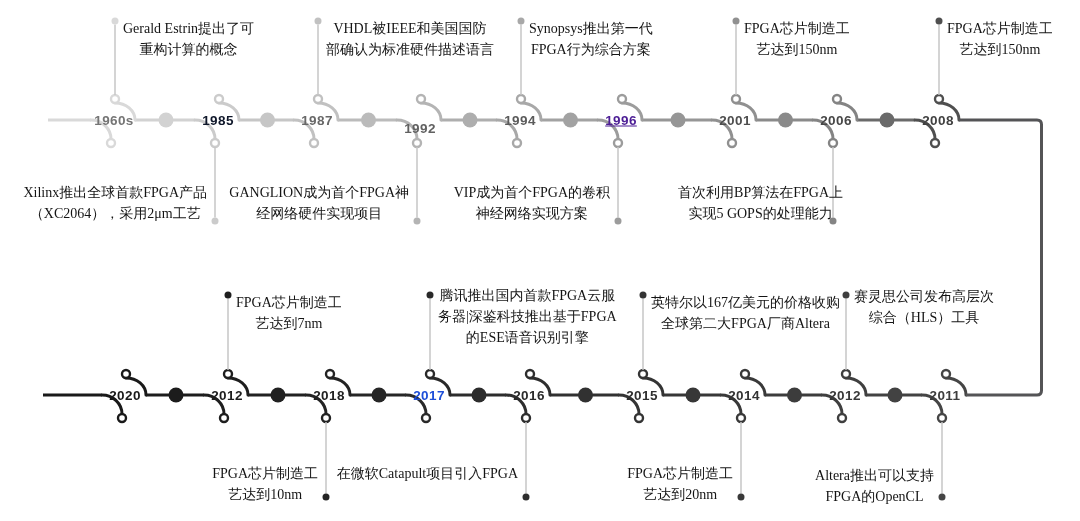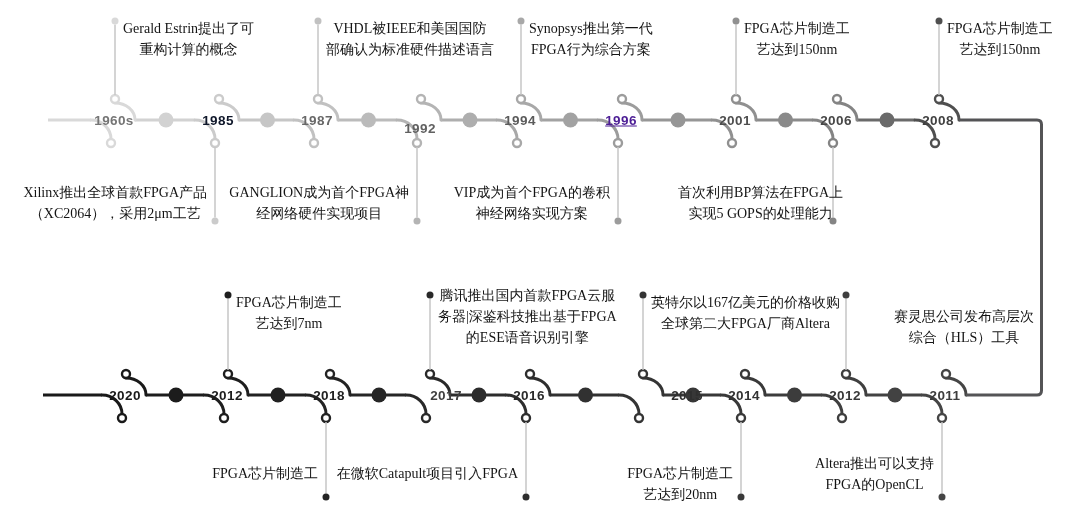--- a/index.html
+++ b/index.html
@@ -228,45 +228,46 @@
       </div>
       <div class="year-label" style="left: 125px; top: 395px; color: rgb(25, 25, 25);">2020</div>
       <div class="year-label" style="left: 227px; top: 395px; color: rgb(29, 29, 29);">2012</div>
       <div class="callout above" style="left: 236px; top: 291.5px;">
         <div class="callout-line">FPGA芯片制造工</div>
         <div class="callout-line">艺达到7nm</div>
       </div>
       <div class="year-label" style="left: 329px; top: 395px; color: rgb(33, 33, 33);">2018</div>
       <div class="callout below" style="left: 318px; top: 462.5px;">
         <div class="callout-line">FPGA芯片制造工</div>
-      </div>
-      <div class="year-label" style="left: 446px; top: 395px; color: #404040;">2017</div>
+        <div class="callout-line">艺达到10nm</div>
+      </div>
+      <div class="year-label" style="left: 429px; top: 395px; color: #1d4ed8;">2017</div>
       <div class="callout above" style="left: 438px; top: 285px;">
         <div class="callout-line">腾讯推出国内首款FPGA云服</div>
         <div class="callout-line">务器|深鉴科技推出基于FPGA</div>
         <div class="callout-line">的ESE语音识别引擎</div>
       </div>
       <div class="year-label" style="left: 529px; top: 395px; color: rgb(42, 42, 42);">2016</div>
       <div class="callout below" style="left: 518px; top: 462.5px;">
         <div class="callout-line">在微软Catapult项目引入FPGA</div>
       </div>
-      <div class="year-label" style="left: 642px; top: 395px; color: rgb(47, 47, 47); margin-left: 45px;">2015</div>
+      <div class="year-label" style="left: 642px; top: 395px; color: rgb(47, 47, 47);">2015</div>
       <div class="callout above" style="left: 651px; top: 291.5px;">
         <div class="callout-line">英特尔以167亿美元的价格收购</div>
         <div class="callout-line">全球第二大FPGA厂商Altera</div>
       </div>
       <div class="year-label" style="left: 744px; top: 395px; color: rgb(51, 51, 51);">2014</div>
       <div class="callout below" style="left: 733px; top: 462.5px;">
         <div class="callout-line">FPGA芯片制造工</div>
         <div class="callout-line">艺达到20nm</div>
       </div>
       <div class="year-label" style="left: 845px; top: 395px; color: rgb(56, 56, 56);">2012</div>
-      <div class="callout above" style="left: 854px; top: 306px; margin-left: 40px;">
+      <div class="callout above" style="left: 854px; top: 286px;">
         <div class="callout-line">赛灵思公司发布高层次</div>
         <div class="callout-line">综合（HLS）工具</div>
       </div>
       <div class="year-label" style="left: 945px; top: 395px; color: rgb(60, 60, 60);">2011</div>
-      <div class="callout below" style="left: 934px; top: 453px;">
+      <div class="callout below" style="left: 934px; top: 465px;">
         <div class="callout-line">Altera推出可以支持</div>
         <div class="callout-line">FPGA的OpenCL</div>
       </div>
     </div>
 </div>
 
 </body></html>

